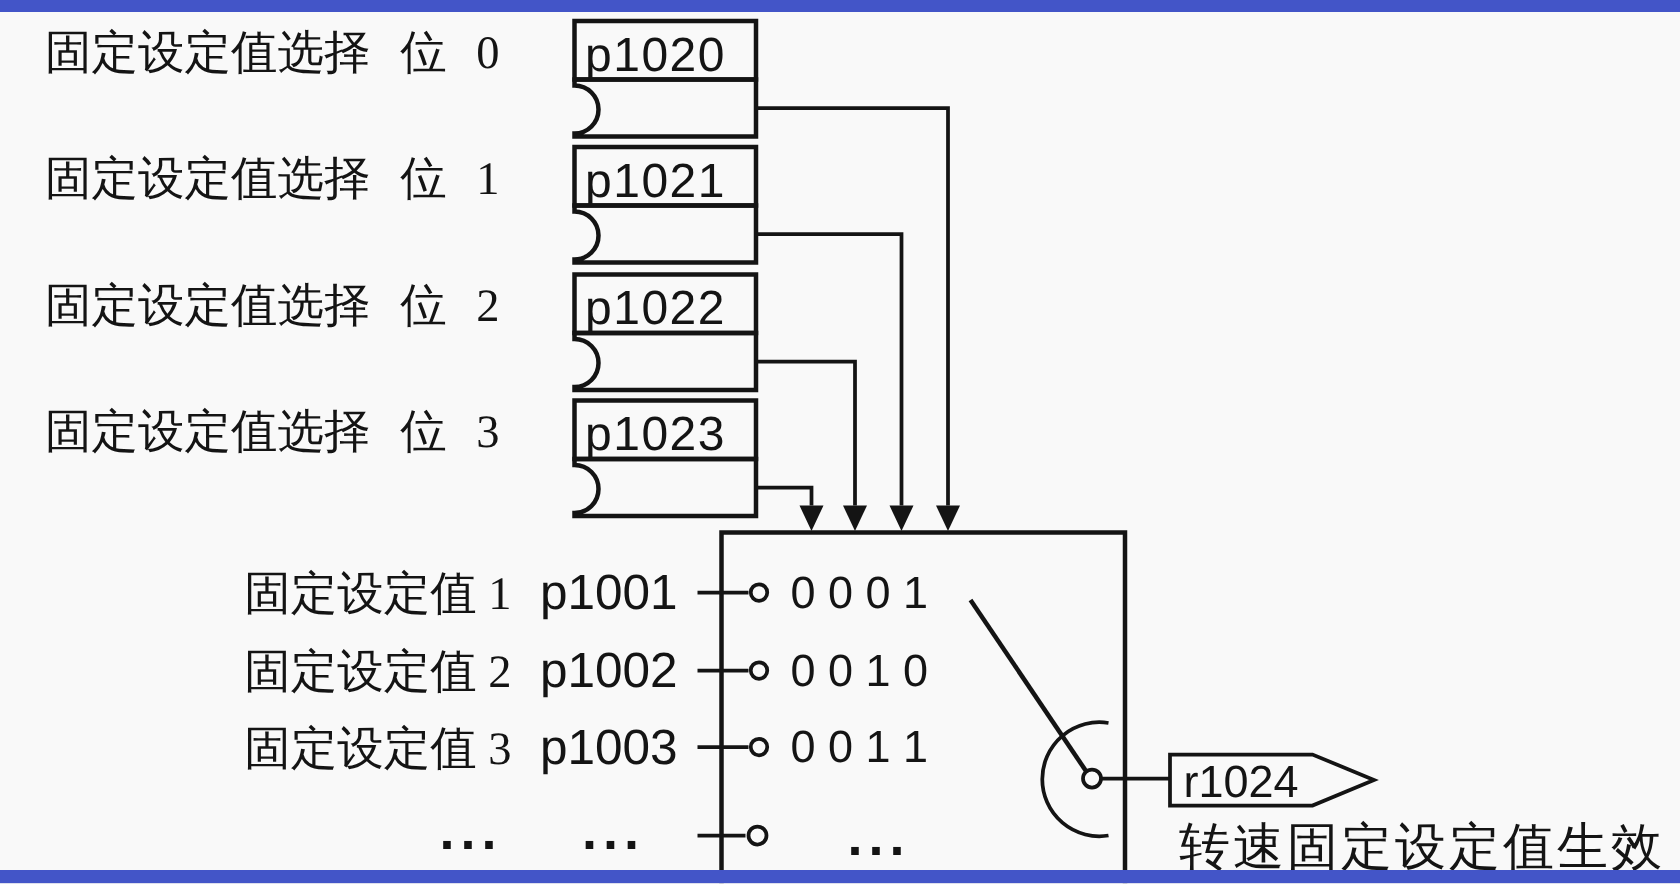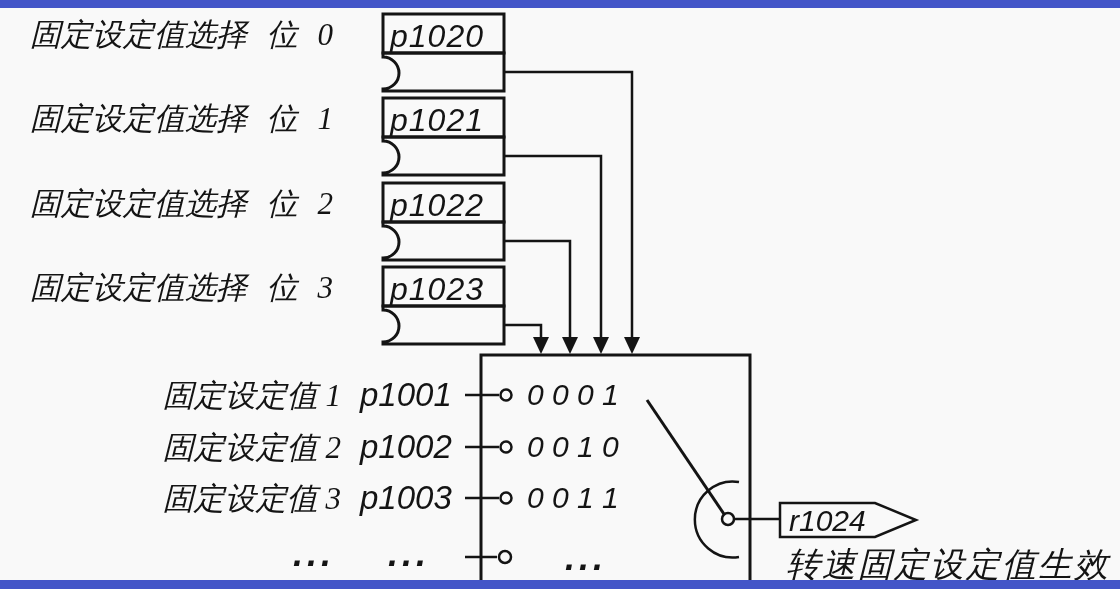--- a/index.html
+++ b/index.html
@@ -1,17 +1,17 @@
 <!DOCTYPE html>
 <html><head>
 <meta charset="utf-8">
 <style>
   html,body{margin:0;padding:0;}
   body{background:#e8e8e8;font-family:"Liberation Sans","DejaVu Sans",sans-serif;}
-  .stage{position:relative;width:1120px;height:589px;background:#f9f9f9;overflow:hidden;font-style:italic;}
+  .stage{position:relative;width:1120px;height:589px;background:#f9f9f9;overflow:hidden;}
   svg{position:absolute;left:0;top:0;}
   text{fill:#141414;}
   .cjk{font-family:"Liberation Serif","DejaVu Serif",serif;}
   .cjk-top{word-spacing:12px;}
   .lat{font-family:"Liberation Sans","DejaVu Sans",sans-serif;}
   .ink{stroke:#141414;fill:none;}
   .w25{stroke-width:2.5;}
   .w3{stroke-width:3;}
   .fillink{fill:#141414;stroke:none;}
   .node{fill:#f9f9f9;stroke:#141414;stroke-width:2.5;}

